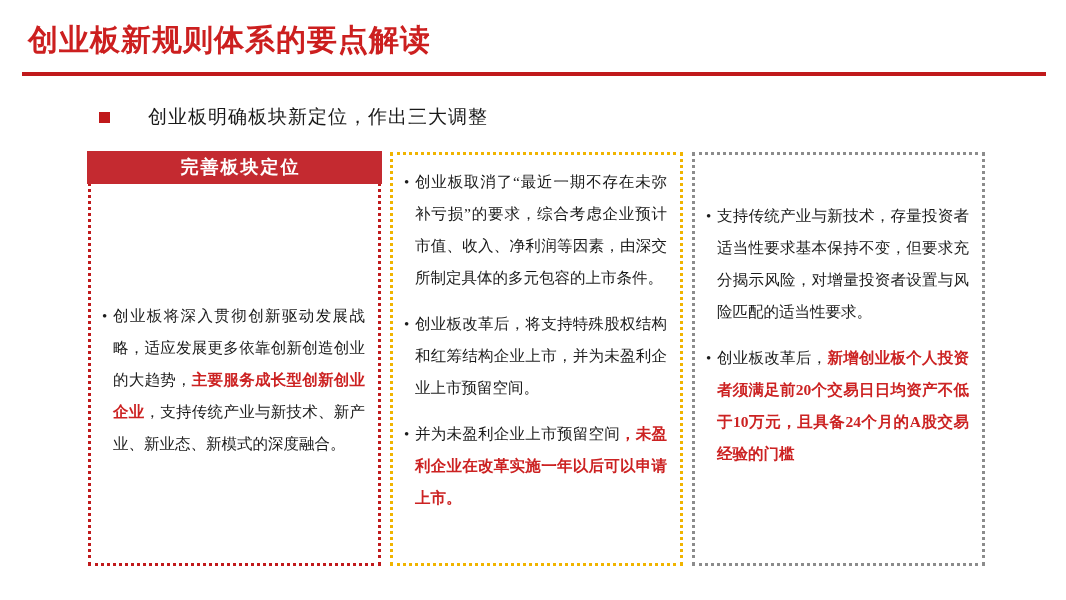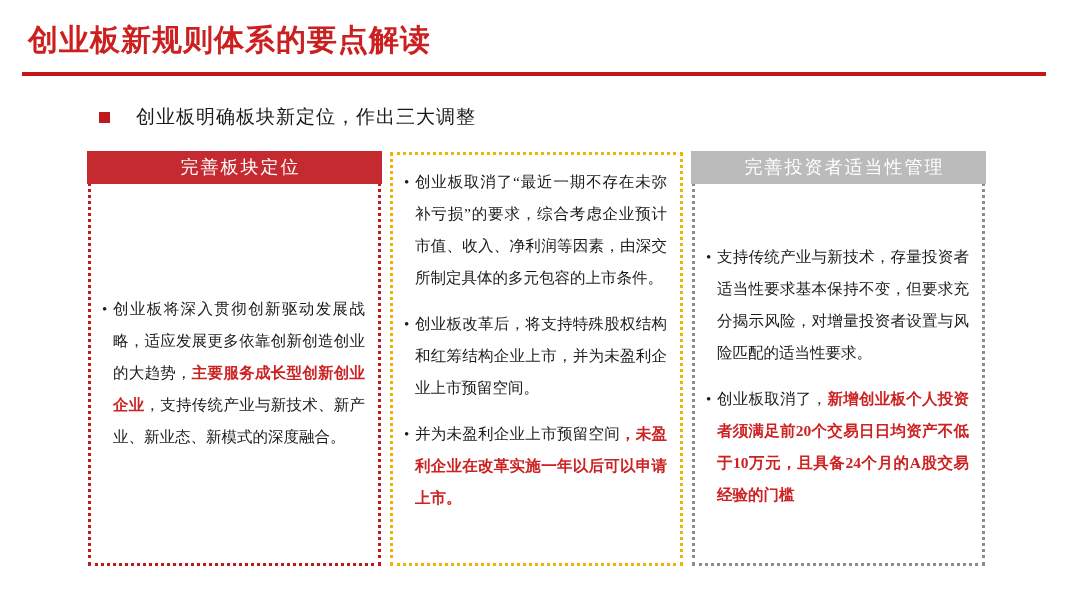--- a/index.html
+++ b/index.html
@@ -36,21 +36,21 @@
     background: #C0191B;
   }
 
   
   .subhead {
     position: absolute;
     left: 99px;
     top: 104px;
     display: flex;
     align-items: center;
-    gap: 26px;
+    gap: 38px;
   }
   .sq-bullet {
     width: 11px;
     height: 11px;
     background: #C0191B;
     display: block;
     flex: 0 0 auto;
   }
   .subhead-text {
     font-size: 19px;
@@ -87,24 +87,24 @@
   .column.c3 .col-frame { border-color: #8C8C8C; }
 
   .col-header {
     position: relative;
     z-index: 2;
     height: 33px;
     line-height: 33px;
     text-align: center;
     color: #ffffff;
     font-size: 18px;
-    font-weight: normal;
+    font-weight: bold;
     letter-spacing: 2px;
     background: #C42A30;
-    margin: -1px -1px 9px -1px;
+    margin: -1px -1px 16px -1px;
     padding-left: 12px;
   }
   .column.c2 .col-header { background: #F0B400; }
   .column.c3 .col-header { background: #BBBBBB; }
 
   .col-body {
     position: relative;
     z-index: 2;
     padding: 14px 16px 10px 14px;
     box-sizing: border-box;
@@ -173,26 +173,25 @@
         </div>
         <div class="bullet-para">
           <span class="dot">•</span>
           <span class="bp-text"><span>并为未盈利企业上市预留空间</span><span class="hl">，未盈利企业在改革实施一年以后可以申请上市。</span></span>
         </div>
       </div>
   </div>
 
   <div class="column c3">
     <div class="col-frame"></div>
-    <div class="col-header">完善投资者适当性管理</div>
     <div class="col-body">
         <div class="bullet-para">
           <span class="dot">•</span>
           <span class="bp-text"><span>支持传统产业与新技术，存量投资者适当性要求基本保持不变，但要求充分揭示风险，对增量投资者设置与风险匹配的适当性要求。</span></span>
         </div>
         <div class="bullet-para">
           <span class="dot">•</span>
-          <span class="bp-text"><span>创业板取消了，</span><span class="hl">新增创业板个人投资者须满足前20个交易日日均资产不低于10万元，且具备24个月的A股交易经验的门槛</span></span>
+          <span class="bp-text"><span>创业板改革后，</span><span class="hl">新增创业板个人投资者须满足前20个交易日日均资产不低于10万元，且具备24个月的A股交易经验的门槛</span></span>
         </div>
       </div>
   </div>
 
 </div>
 
 </body></html>

